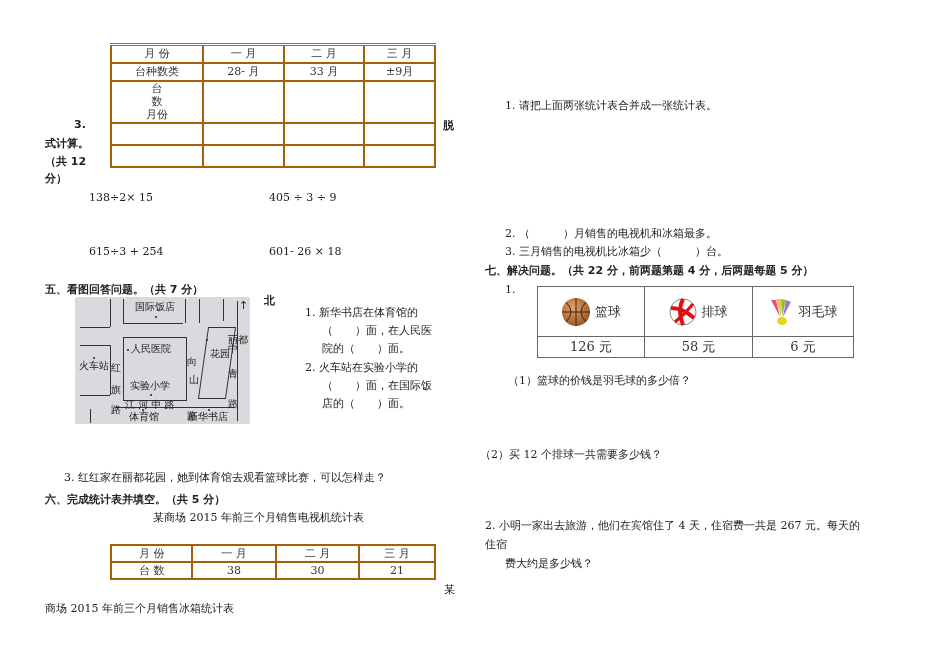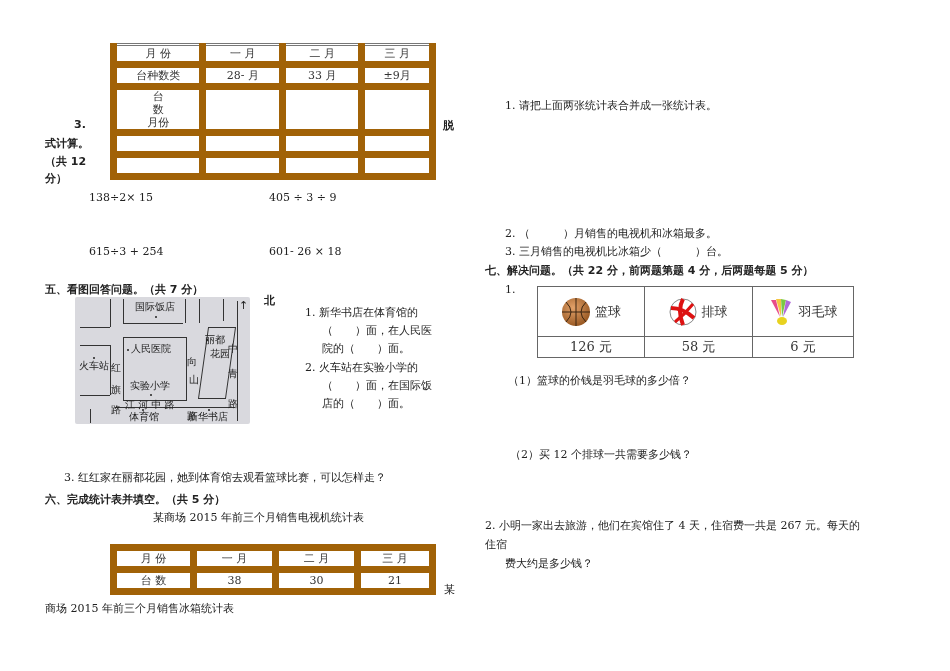--- a/index.html
+++ b/index.html
@@ -1,21 +1,21 @@
 <!DOCTYPE html>
 <html><head>
 <meta charset="utf-8">
 <style>
   html, body { margin: 0; padding: 0; background: #ffffff; }
   body { width: 950px; height: 671px; position: relative; overflow: hidden;
          font-family: "DejaVu Serif", "Liberation Serif", serif; color: #222; font-size: 11px; }
   .abs { position: absolute; white-space: nowrap; }
   .bold { font-weight: bold; font-family: "DejaVu Sans", "Liberation Sans", sans-serif; }
   table.st { position: absolute; border-collapse: collapse; font-size: 11px; }
-  table.st td { border: 7px solid #a16207; text-align: center; padding: 0; color: #333; }
+  table.st td { border: 2px solid #a16207; text-align: center; padding: 0; color: #333; }
   .map { position: absolute; left: 75px; top: 297px; width: 175px; height: 127px;
          background: #d9d9de; overflow: hidden; border-radius: 2px; }
   .map .ln { position: absolute; border-color: #333; border-style: solid; border-width: 0; }
   .map .lbl { position: absolute; font-size: 10px; color: #222; white-space: nowrap;
               font-family: "DejaVu Sans", sans-serif; }
   .map .dot { position: absolute; width: 2px; height: 2px; background: #222; border-radius: 50%; }
   table.price { position: absolute; left: 537px; top: 286px; border-collapse: collapse; font-size: 13px; }
   table.price td { border: 1px solid #666; text-align: center; color: #333; }
   .icon-ball { display: inline-block; vertical-align: middle; }
 </style>
@@ -93,21 +93,21 @@
   <div class="ln" style="left:40px; top:110px; width:120px; border-top-width:1px;"></div>
   <div class="ln" style="left:15px; top:112px; height:14px; border-left-width:1px;"></div>
 
   <div class="lbl" style="left:164px; top:2px; font-size:11px;">↑</div>
 
   <div class="lbl" style="left:60px; top:3px;">国际饭店</div>
   <div class="dot" style="left:80px; top:19px;"></div>
   <div class="dot" style="left:52px; top:52px;"></div>
   <div class="lbl" style="left:56px; top:45px;">人民医院</div>
   <div class="dot" style="left:131px; top:42px;"></div>
-  <div class="lbl" style="left:130px; top:36px;">丽都</div>
+  <div class="lbl" style="left:153px; top:36px;">丽都</div>
   <div class="lbl" style="left:135px; top:50px;">花园</div>
   <div class="dot" style="left:18px; top:60px;"></div>
   <div class="lbl" style="left:4px; top:62px;">火车站</div>
   <div class="lbl" style="left:36px; top:64px;">红</div>
   <div class="lbl" style="left:36px; top:86px;">旗</div>
   <div class="lbl" style="left:36px; top:106px;">路</div>
   <div class="lbl" style="left:55px; top:82px;">实验小学</div>
   <div class="dot" style="left:75px; top:97px;"></div>
   <div class="lbl" style="left:112px; top:58px;">向</div>
   <div class="lbl" style="left:114px; top:76px;">山</div>
@@ -202,17 +202,17 @@
   </tr>
   <tr style="height:17px;">
     <td>126 元</td>
     <td>58 元</td>
     <td>6 元</td>
   </tr>
 </tbody>
   </table>
 
 <div class="abs" style="left:508px; top:373px;">（1）篮球的价钱是羽毛球的多少倍？</div>
-<div class="abs" style="left:510px; top:447px;">（2）买 12 个排球一共需要多少钱？</div>
+<div class="abs" style="left:480px; top:447px;">（2）买 12 个排球一共需要多少钱？</div>
 
 <div class="abs" style="left:485px; top:518px;">2.  小明一家出去旅游，他们在宾馆住了 4 天，住宿费一共是 267 元。每天的</div>
 <div class="abs" style="left:485px; top:537px;">住宿</div>
 <div class="abs" style="left:505px; top:556px;">费大约是多少钱？</div>
 
 </body></html>

